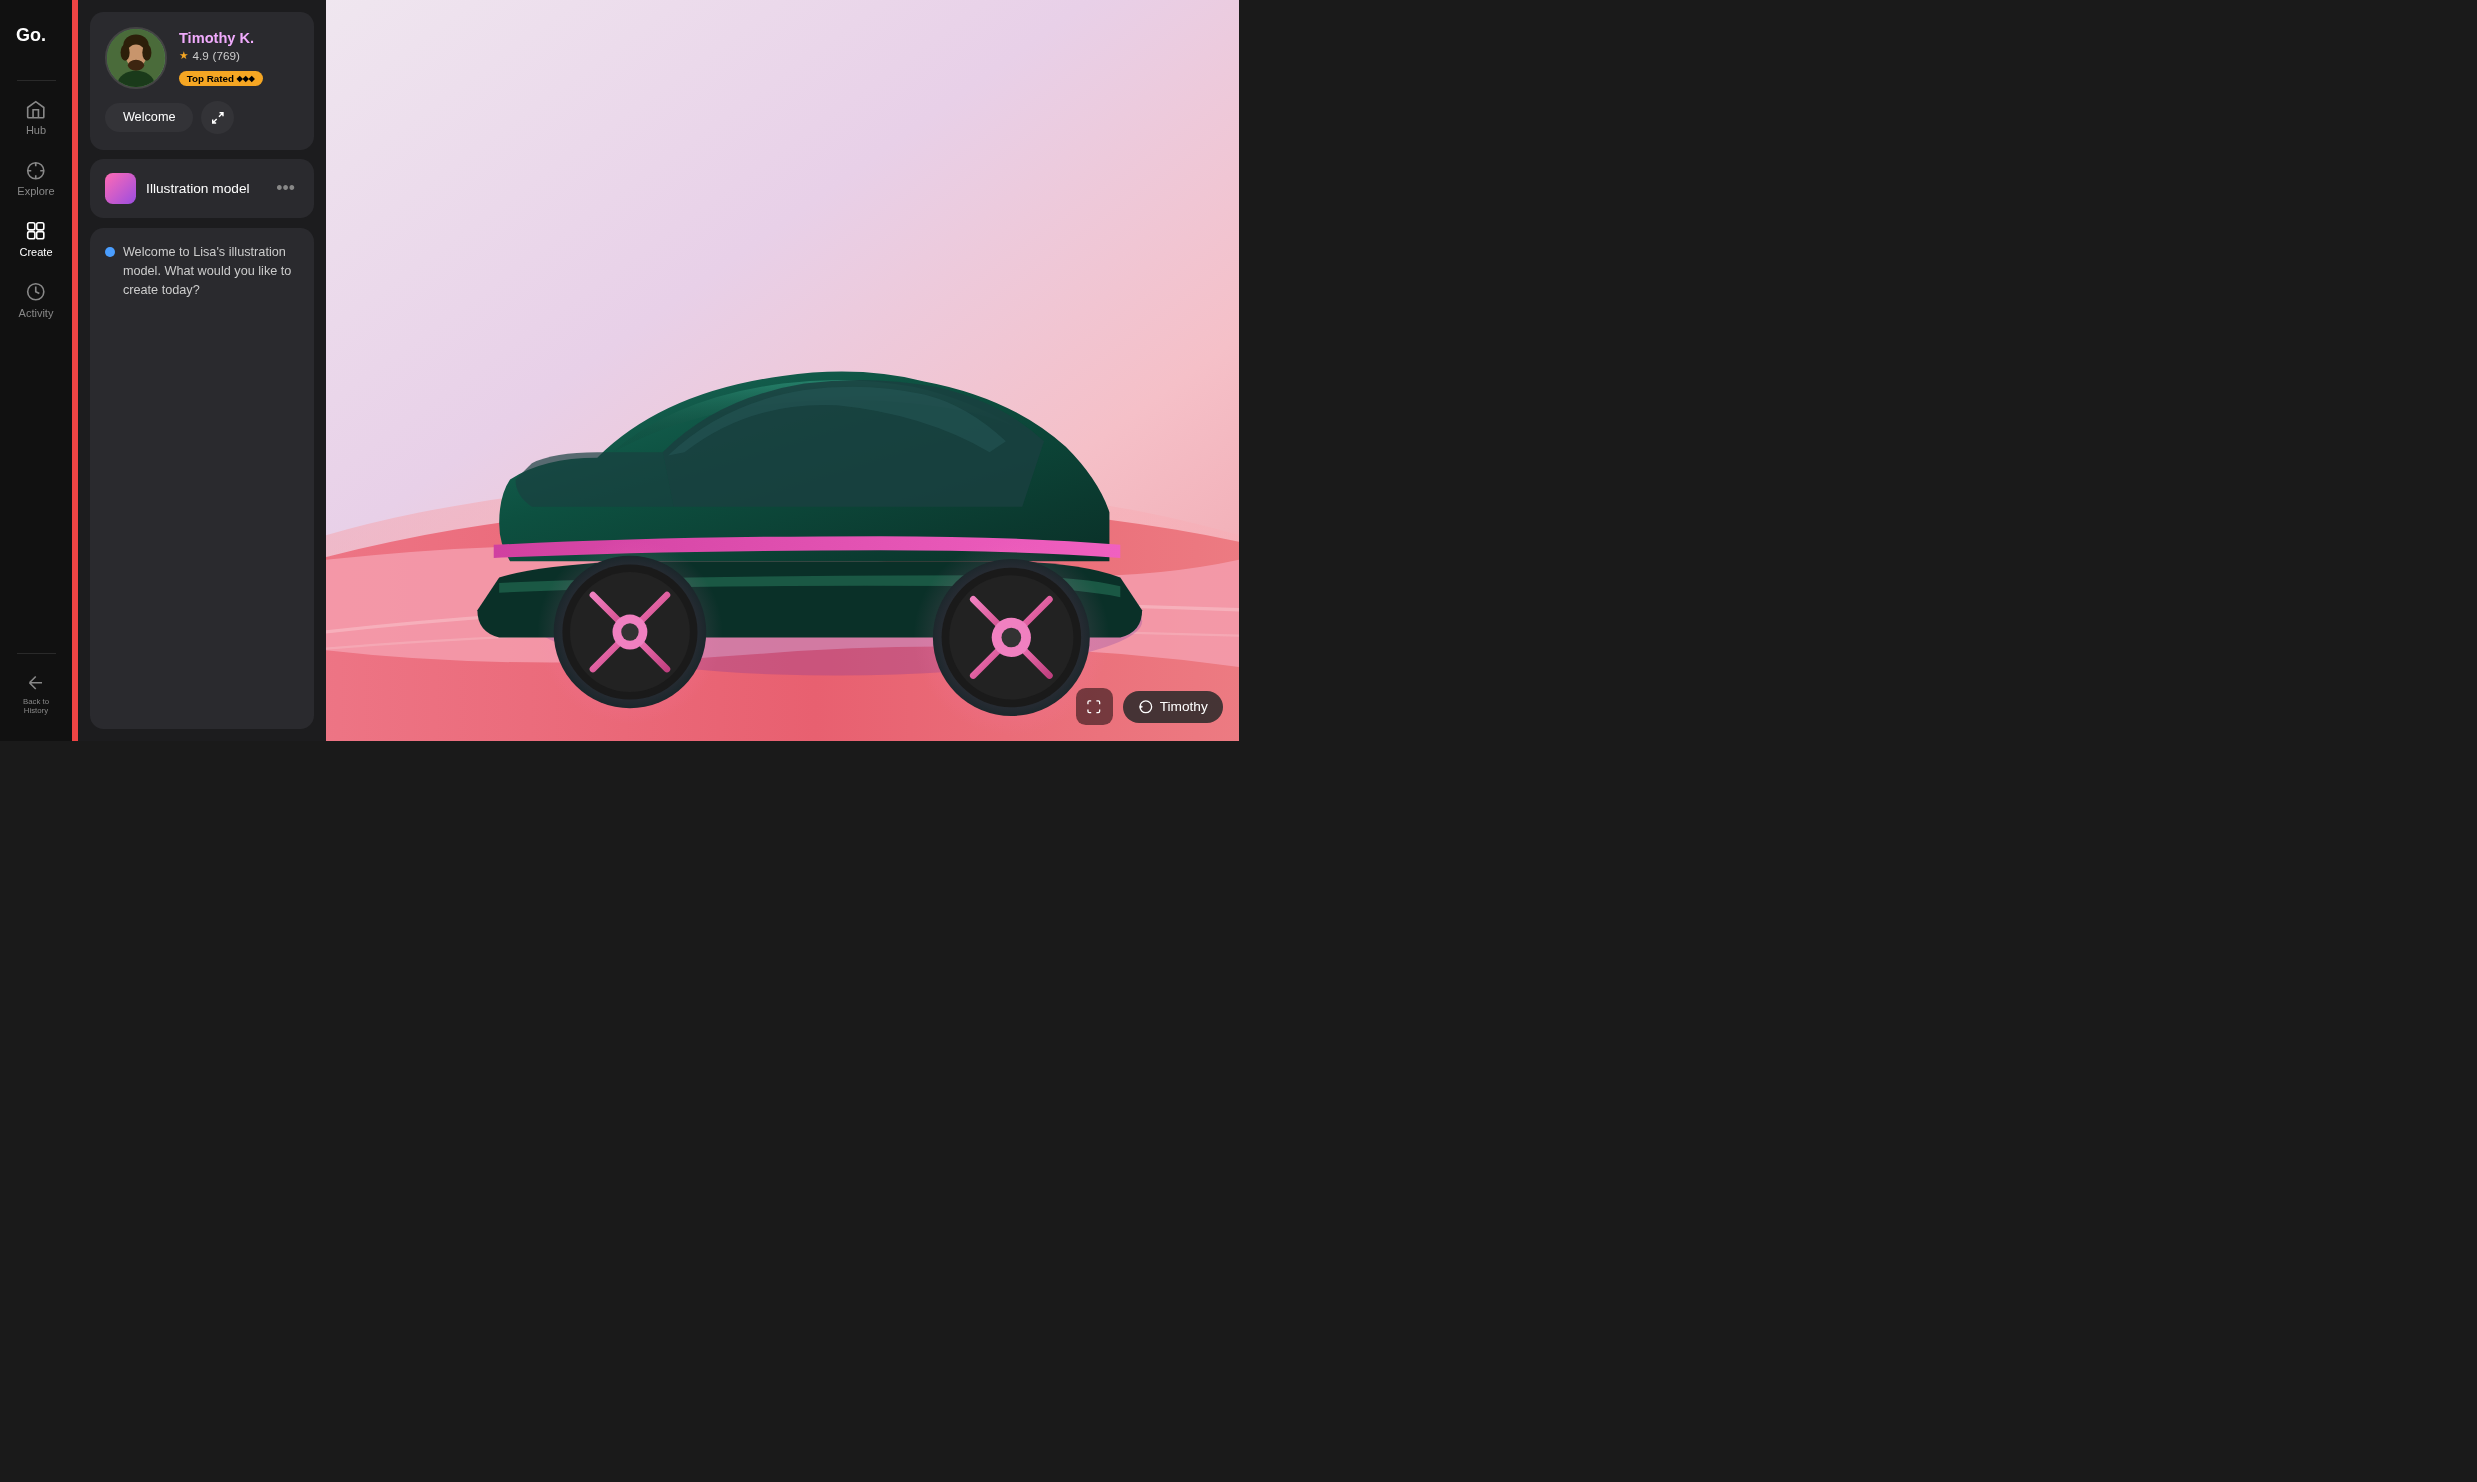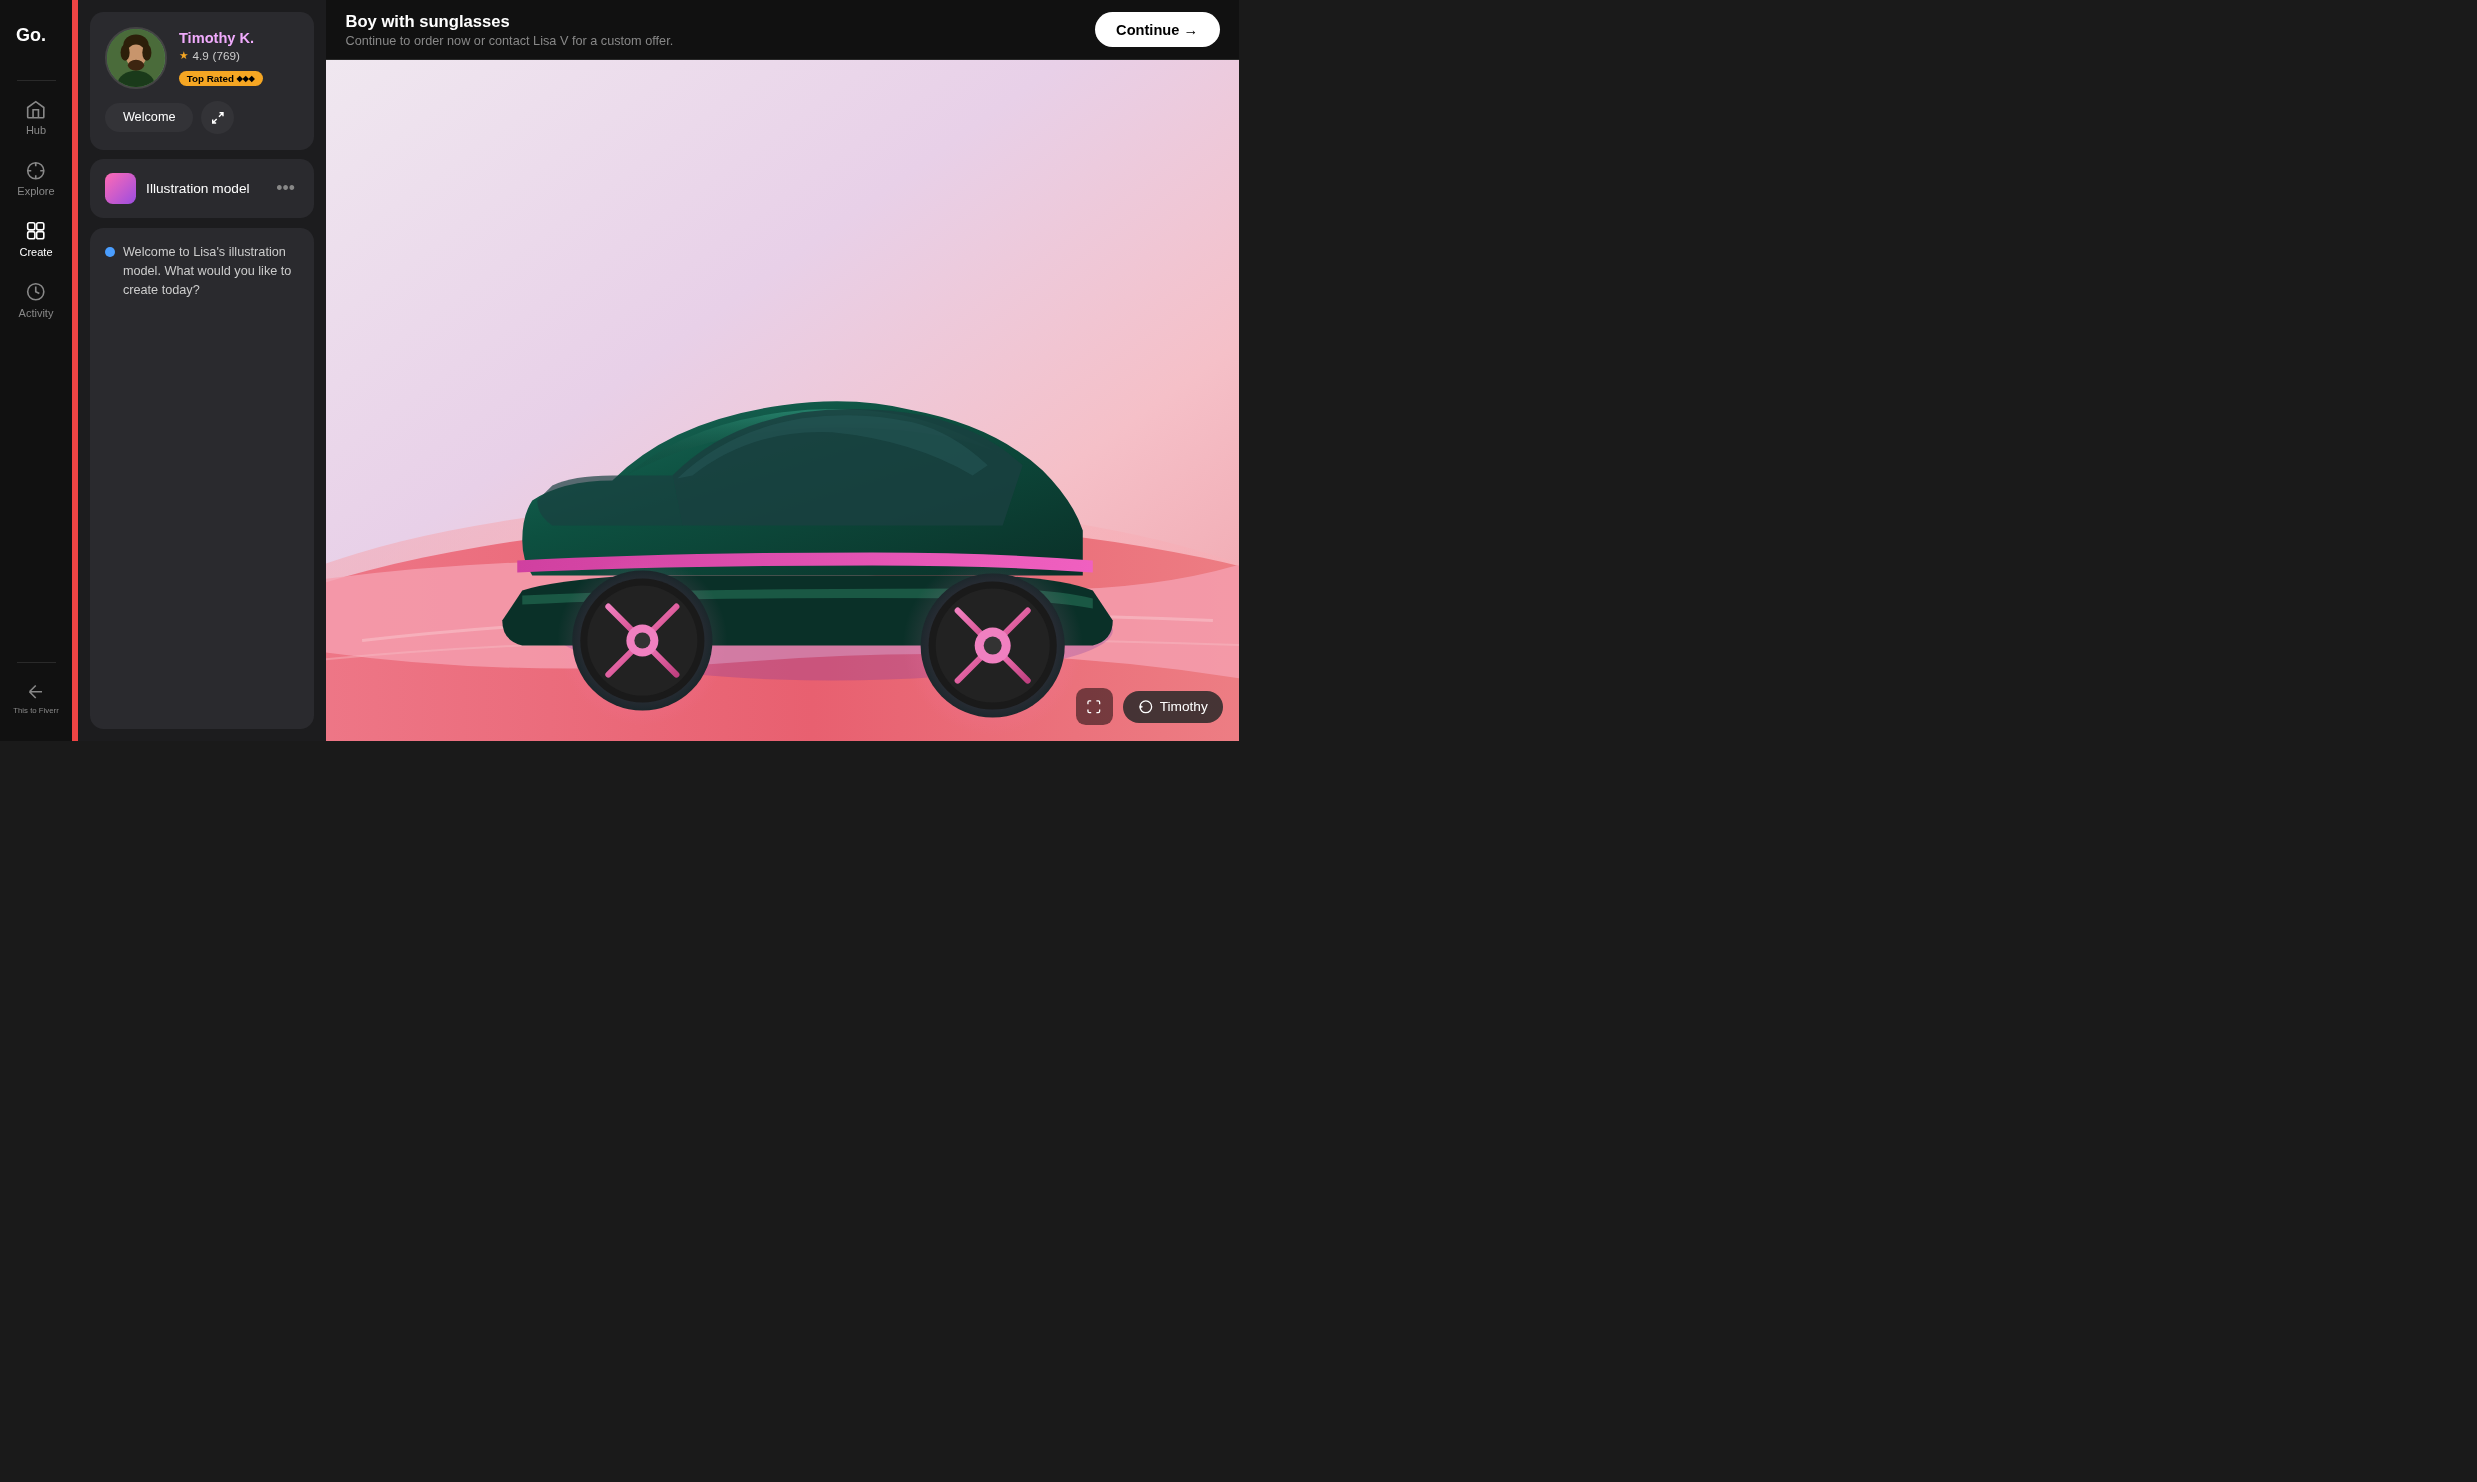--- a/index.html
+++ b/index.html
@@ -481,21 +481,21 @@
     </svg>
     <span class="sidebar-item-label">Activity</span>
   </div>
 
   <div class="sidebar-bottom">
     <div class="sidebar-divider"></div>
     <div class="sidebar-item">
       <svg viewBox="0 0 24 24" fill="none" stroke="currentColor" stroke-width="1.8">
         <path d="M19 12H5M5 12l7-7M5 12l7 7"></path>
       </svg>
-      <span class="sidebar-item-label" style="font-size:7.8px; text-align:center; line-height:1.2;">This to Fiverr</span>
+      <span class="sidebar-item-label" style="font-size:7.8px; text-align:center; line-height:1.2;">Back to History</span>
     </div>
   </div>
 </div>
 
 <div class="main">
 
   <div class="left-panel">
 
     <div class="profile-card">
       <div class="profile-header">
@@ -559,27 +559,20 @@
 
 
       </div>
 
     </div>
 
   </div>
 
   <div class="right-panel">
 
-    <div class="top-bar">
-      <div class="top-bar-info">
-        <span class="top-bar-title">Boy with sunglasses</span>
-        <span class="top-bar-subtitle">Continue to order now or contact Lisa V for a custom offer.</span>
-      </div>
-      <button class="continue-btn">Continue →</button>
-    </div>
 
     <div class="image-area">
 
       
       <svg class="car-svg-container" viewBox="0 0 940 680" xmlns="http://www.w3.org/2000/svg" preserveAspectRatio="xMidYMid slice">
 
         <defs>
           <linearGradient id="bgGrad" x1="0%" y1="0%" x2="100%" y2="100%">
             <stop offset="0%" style="stop-color:#f0e8f0;stop-opacity:1"></stop>
             <stop offset="40%" style="stop-color:#e8d0e8;stop-opacity:1"></stop>

